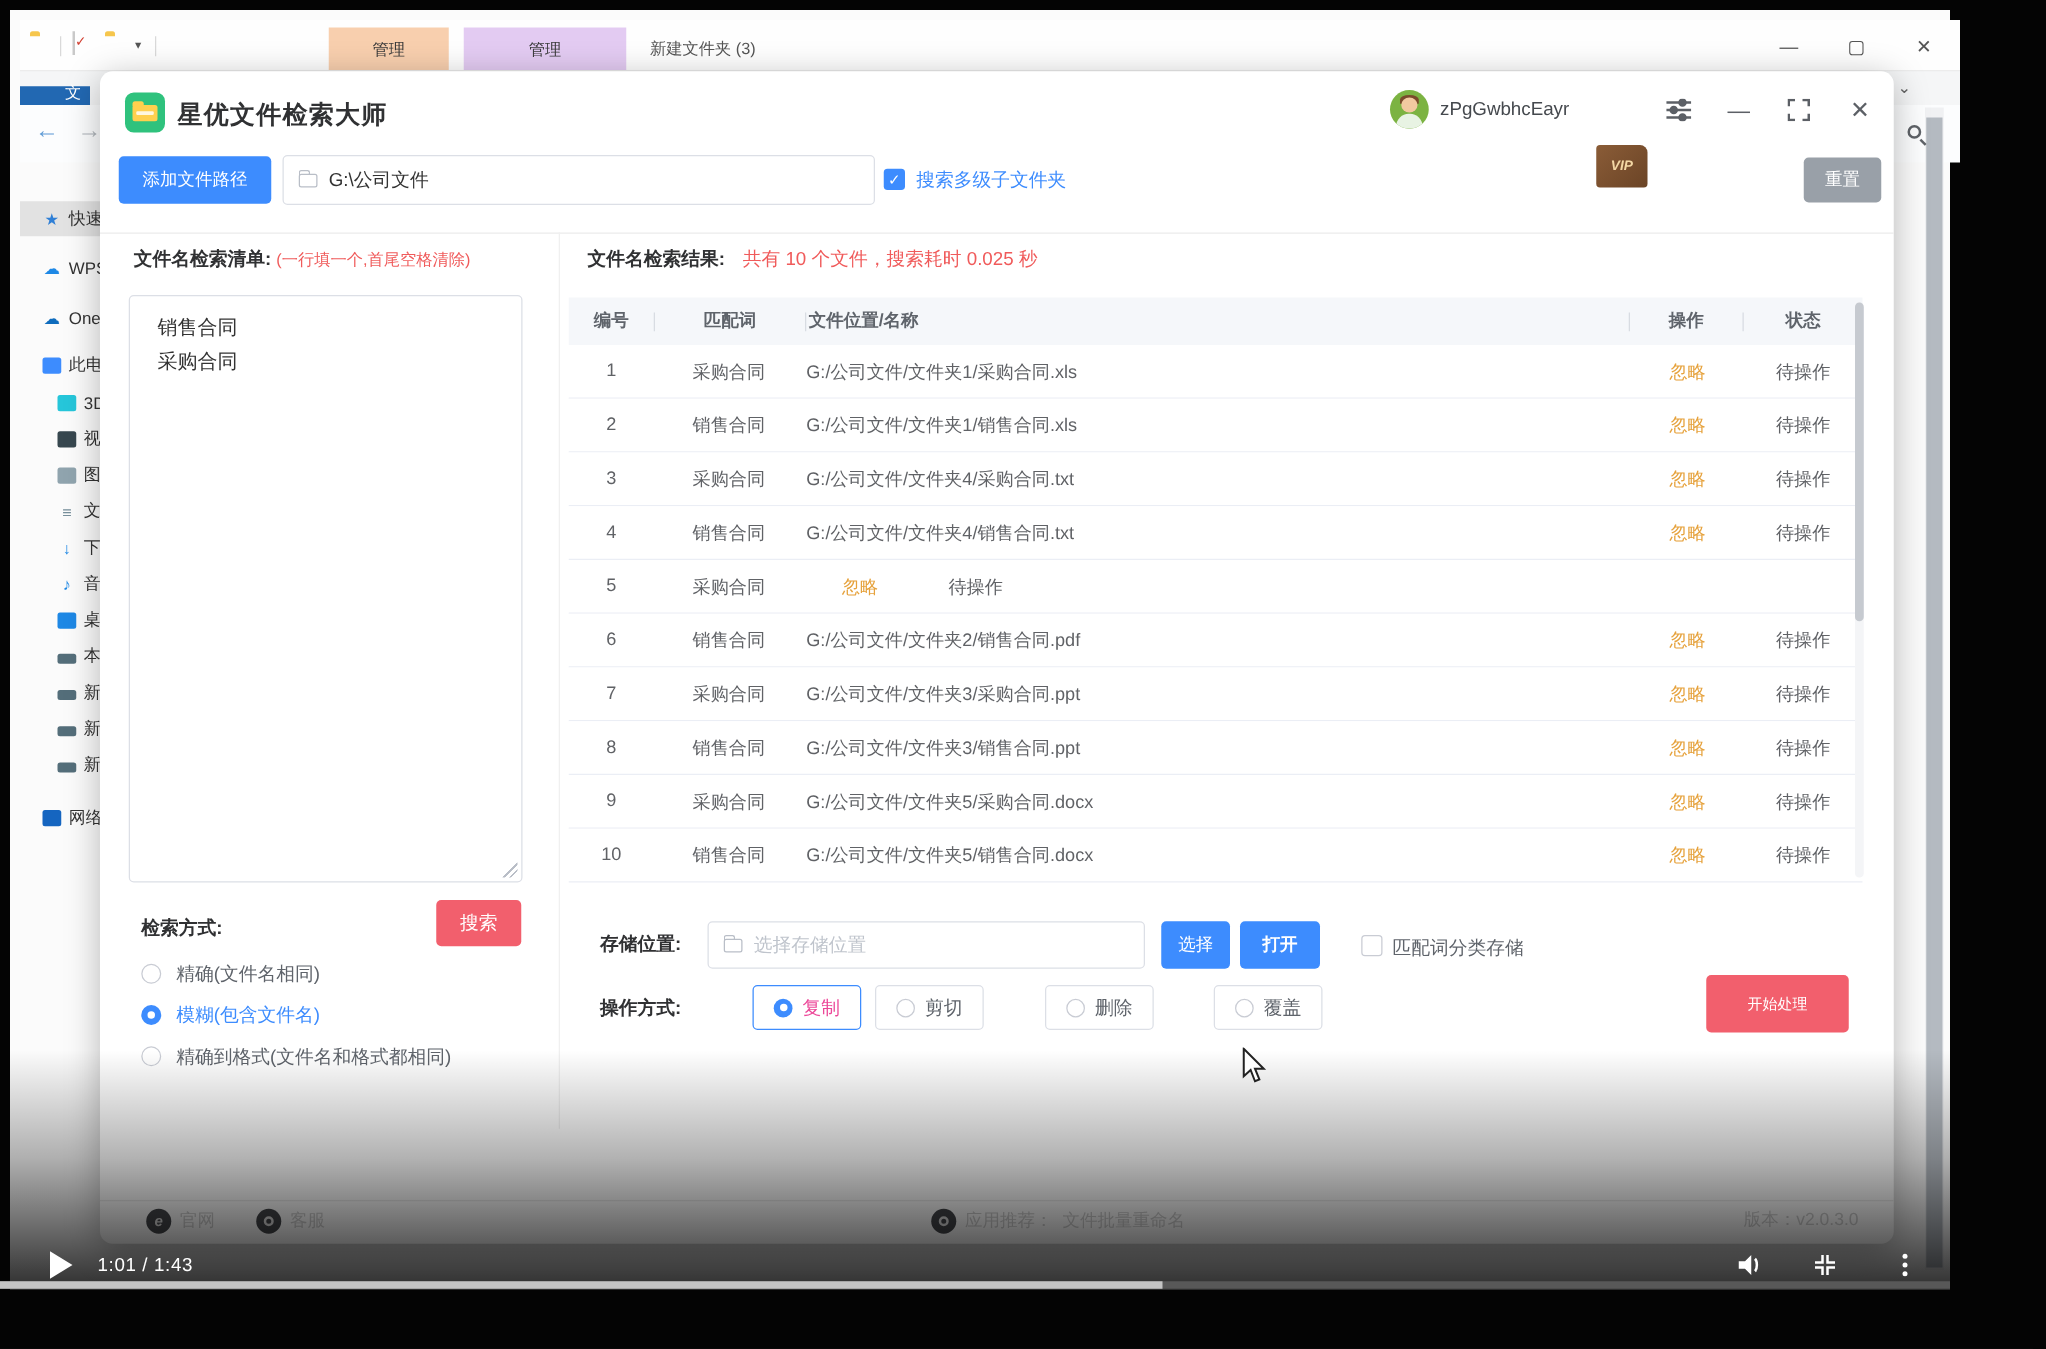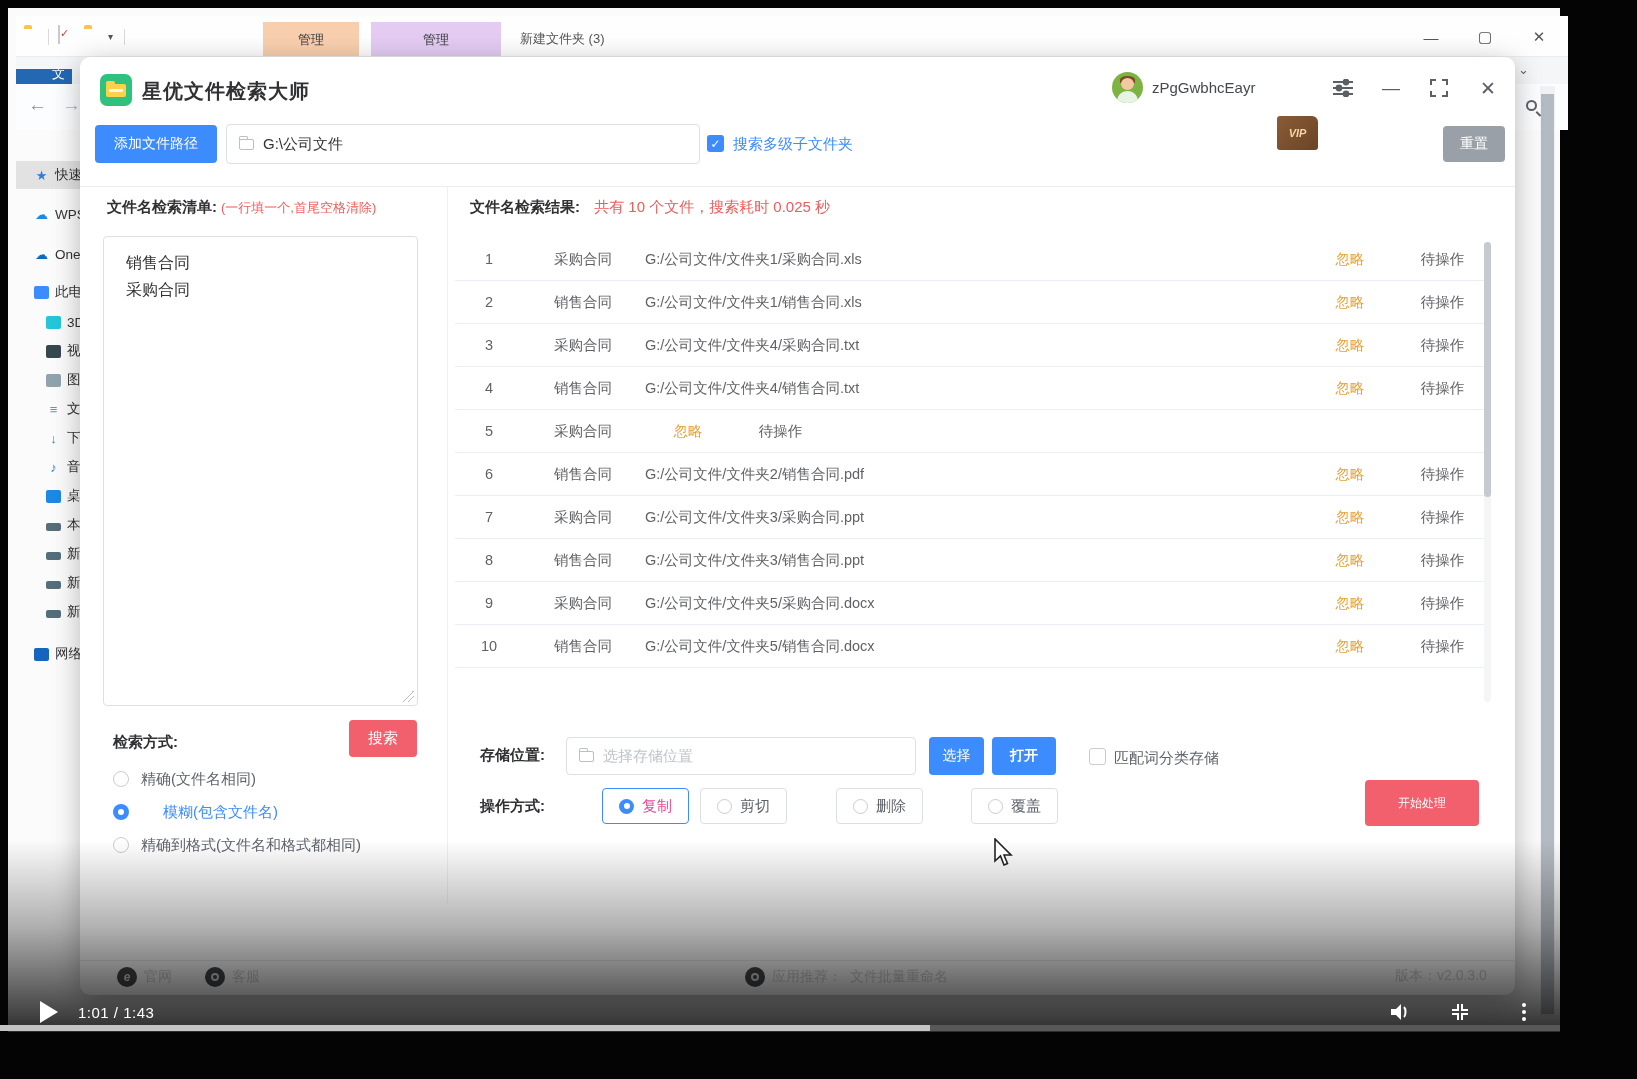--- a/index.html
+++ b/index.html
@@ -67,21 +67,21 @@
   .sec-hint{font-weight:normal;font-size:13px;color:#f05b5b;margin-left:4px;}
   .keywords{position:absolute;left:23px;top:179px;width:315px;height:470px;border:1px solid #dcdfe6;border-radius:4px;resize:none;font-size:16px;color:#333;padding:12px 10px 10px 22px;line-height:27px;outline:none;}
   .resize-grip{position:absolute;left:322px;top:633px;width:12px;height:12px;background:
      linear-gradient(135deg,transparent 50%,#b9bec7 50%,#b9bec7 57%,transparent 57%,transparent 72%,#b9bec7 72%,#b9bec7 79%,transparent 79%) ;}
   .search-btn{position:absolute;left:269px;top:663px;width:68px;height:37px;background:#f25f6d;color:#fff;font-size:15px;border-radius:4px;display:flex;align-items:center;justify-content:center;}
   .mode-row{position:absolute;left:33px;height:22px;display:flex;align-items:center;font-size:15px;color:#5f646b;white-space:nowrap;}
   .radio{width:16px;height:16px;border-radius:50%;margin-right:12px;flex:0 0 auto;position:relative;}
   .radio.off{border:1px solid #c9ccd4;background:#fff;}
   .radio.on{background:#3d8cfe;}
   .radio.on:after{content:"";position:absolute;left:5px;top:5px;width:6px;height:6px;border-radius:50%;background:#fff;}
-  .mode-row.sel{color:#3d8cfe;gap:22px;}
+  .mode-row.sel{color:#3d8cfe;}
 
   .table{position:absolute;left:375px;top:181px;width:1035px;}
   .thead{display:flex;align-items:center;height:38px;background:#f5f7fa;font-size:14px;font-weight:bold;color:#5f646b;}
   .trow{display:flex;align-items:center;height:43px;border-bottom:1px solid #ebeef5;font-size:14.5px;color:#606266;background:#fff;}
   .c-no{width:68px;text-align:center;flex:0 0 auto;}
   .c-word{width:120px;text-align:center;flex:0 0 auto;}
   .c-path{flex:1;text-align:left;padding-left:2px;}
   .c-act{width:90px;text-align:center;flex:0 0 auto;color:#e6a23c;}
   .c-stat{width:95px;text-align:center;flex:0 0 auto;}
   .hsep{width:1px;height:15px;background:#d8dce2;flex:0 0 auto;}
@@ -304,20 +304,31 @@
           <div class="">精确到格式(文件名和格式都相同)</div>
         </div>
       </div>
 
     <div class="sec-heading" style="left:390px;top:141px;">
       <span>文件名检索结果:</span>
       <span class="sec-hint" style="font-size:15px;margin-left:10px;">共有 10 个文件，搜索耗时 0.025 秒</span>
     </div>
 
     <div class="table">
+      <div class="thead">
+        <div class="c-no">编号</div>
+        <div class="hsep"></div>
+        <div class="c-word">匹配词</div>
+        <div class="hsep"></div>
+        <div class="c-path">文件位置/名称</div>
+        <div class="hsep"></div>
+        <div class="c-act" style="color:#5f646b;">操作</div>
+        <div class="hsep"></div>
+        <div class="c-stat">状态</div>
+      </div>
       <div id="results-body">
           <div class="trow">
             <div class="c-no">1</div>
             <div class="c-word">采购合同</div>
             <div class="c-path">G:/公司文件/文件夹1/采购合同.xls</div>
             <div class="c-act">忽略</div>
             <div class="c-stat">待操作</div>
           </div>
           <div class="trow">
             <div class="c-no">2</div>

